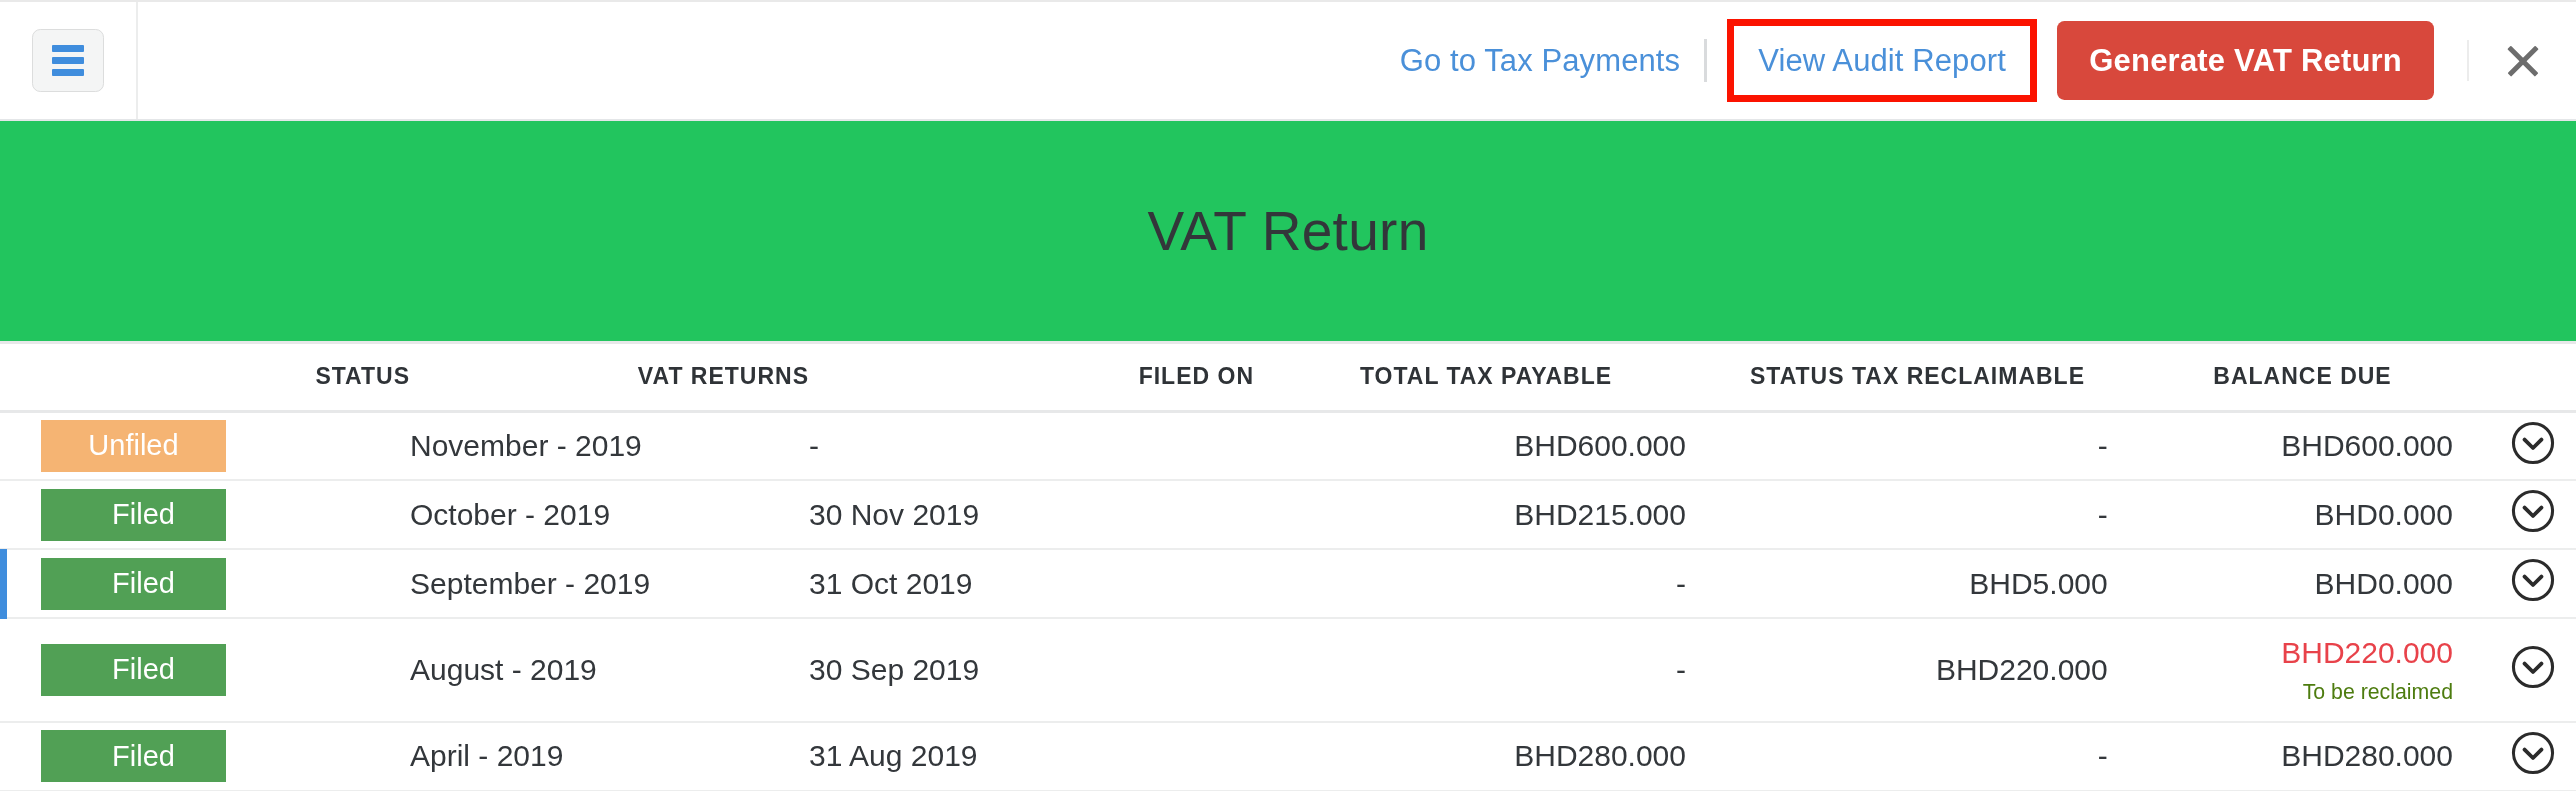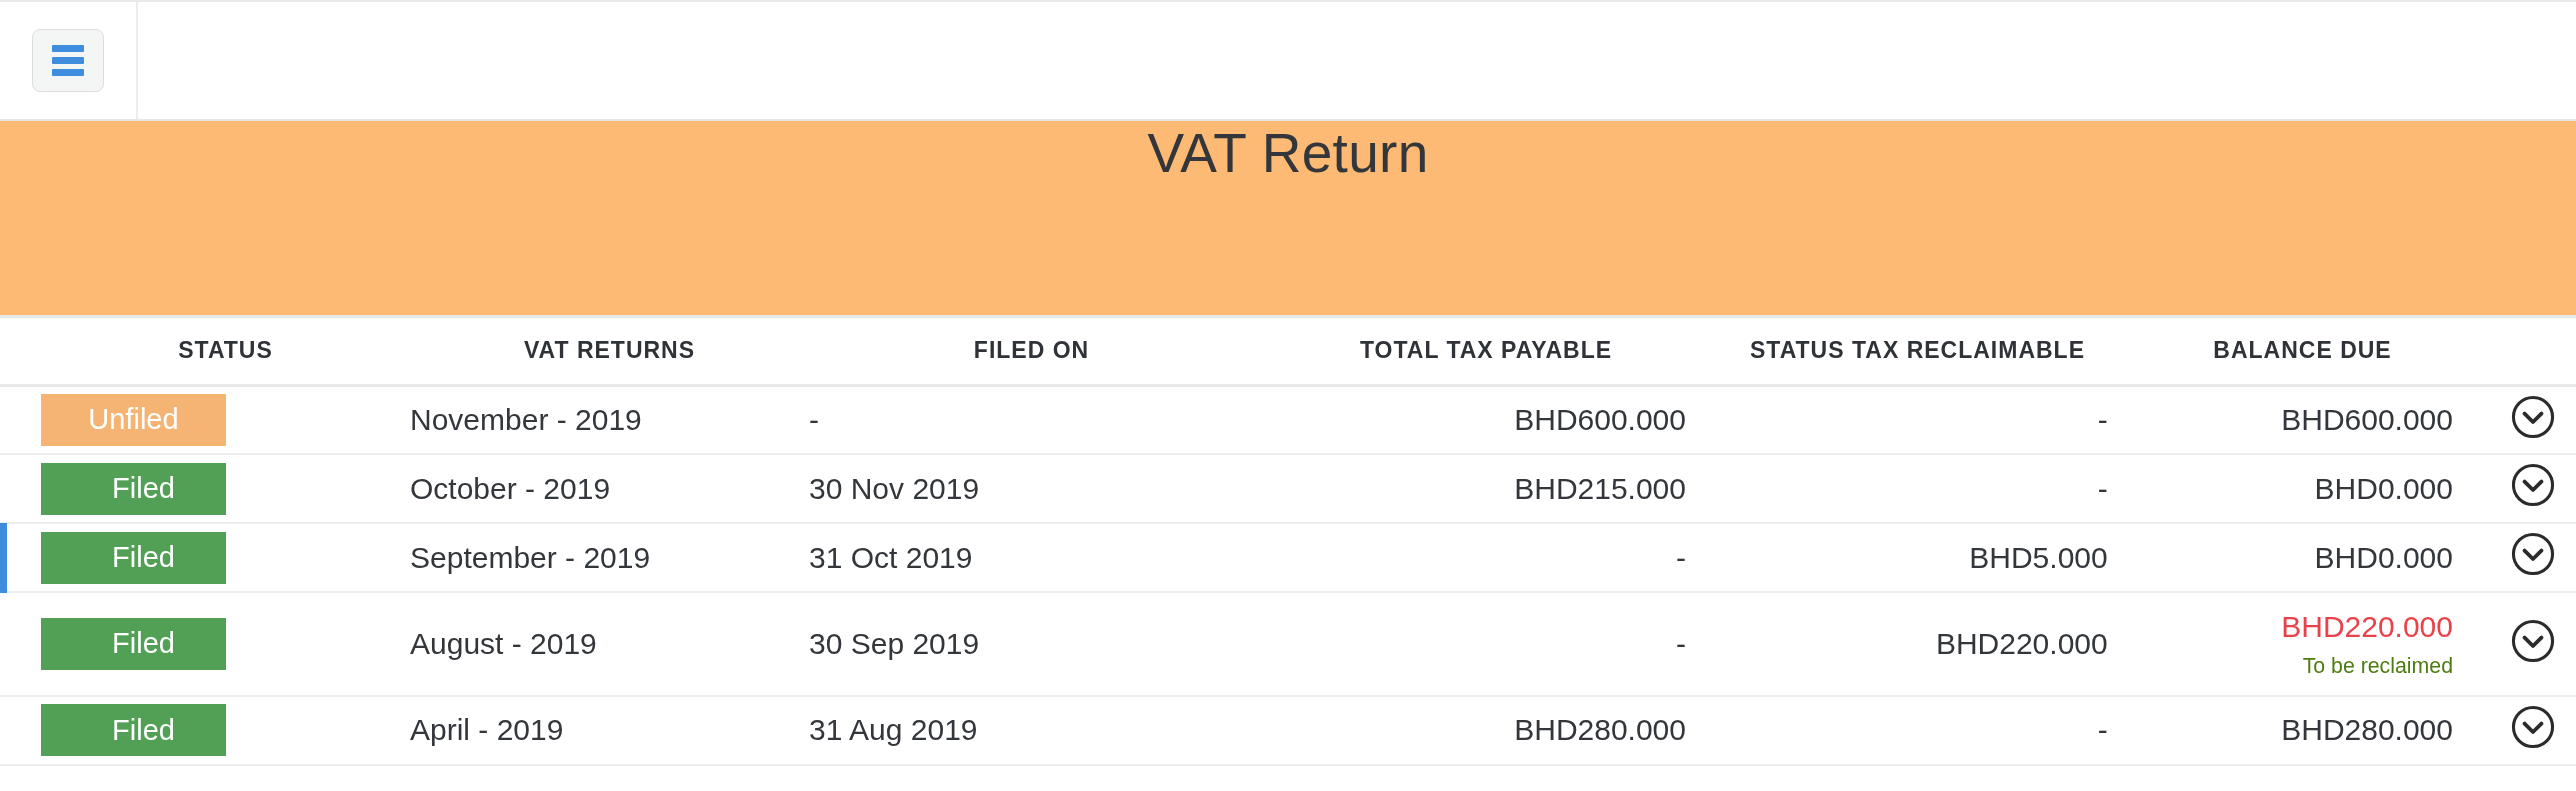--- a/index.html
+++ b/index.html
@@ -108,46 +108,46 @@
   }
   .close-x:before,.close-x:after{
     content:"";position:absolute;left:50%;top:50%;
     width:39px;height:4.6px;background:#6d6d6d;border-radius:0.9px;
   }
   .close-x:before{transform:translate(-50%,-50%) rotate(45deg);}
   .close-x:after{transform:translate(-50%,-50%) rotate(-45deg);}
 
   
   .title-zone{
-    height:197px;
-    display:flex;justify-content:center;
+    height:223px;
+    display:flex;align-items:center;justify-content:center;
     box-sizing:border-box;
     border-bottom:3.7px solid #e7e8e9;
-    background:#fdba74;
+    background:#22c55e;
   }
   .page-title{
     font-size:55px;
     font-weight:300;
     color:#33363a;
     letter-spacing:0.3px;
   }
 
   
   .table{
     width:100%;
     border-collapse:collapse;
     table-layout:fixed;
     background:#fff;
   }
   .table th{
     font-size:23px;
     font-weight:bold;
     color:#2f3337;
     letter-spacing:1px;
-    text-align:center;
+    text-align:right;
     padding:18.5px 0 20.4px 0;
     border-bottom:3.7px solid #e7e8e9;
     background:#fff;
     white-space:nowrap;
   }
   .table td{
     font-size:30px;
     color:#33373b;
     border-bottom:2.8px solid #eceded;
     background:#fff;
@@ -221,20 +221,37 @@
     <div class="menu-zone">
       <div class="menu-btn">
         <span></span>
           <span></span>
           <span></span>
       </div>
     </div>
 
     <div class="topbar-spacer"></div>
 
+    <div class="actions">
+      <a class="link">Go to Tax Payments</a>
+
+      <div class="vdiv"></div>
+
+      <div class="audit-wrap">
+        <div class="audit-box">
+          <a class="link">View Audit Report</a>
+        </div>
+      </div>
+
+      <button class="gen-btn">Generate VAT Return</button>
+
+      <div class="close-zone">
+        <div class="close-x"></div>
+      </div>
+    </div>
   </div>
 
   <div class="title-zone">
     <div class="page-title">VAT Return</div>
   </div>
 
   <table class="table">
     <thead>
       <tr>
         <th class="c-status">STATUS</th>

